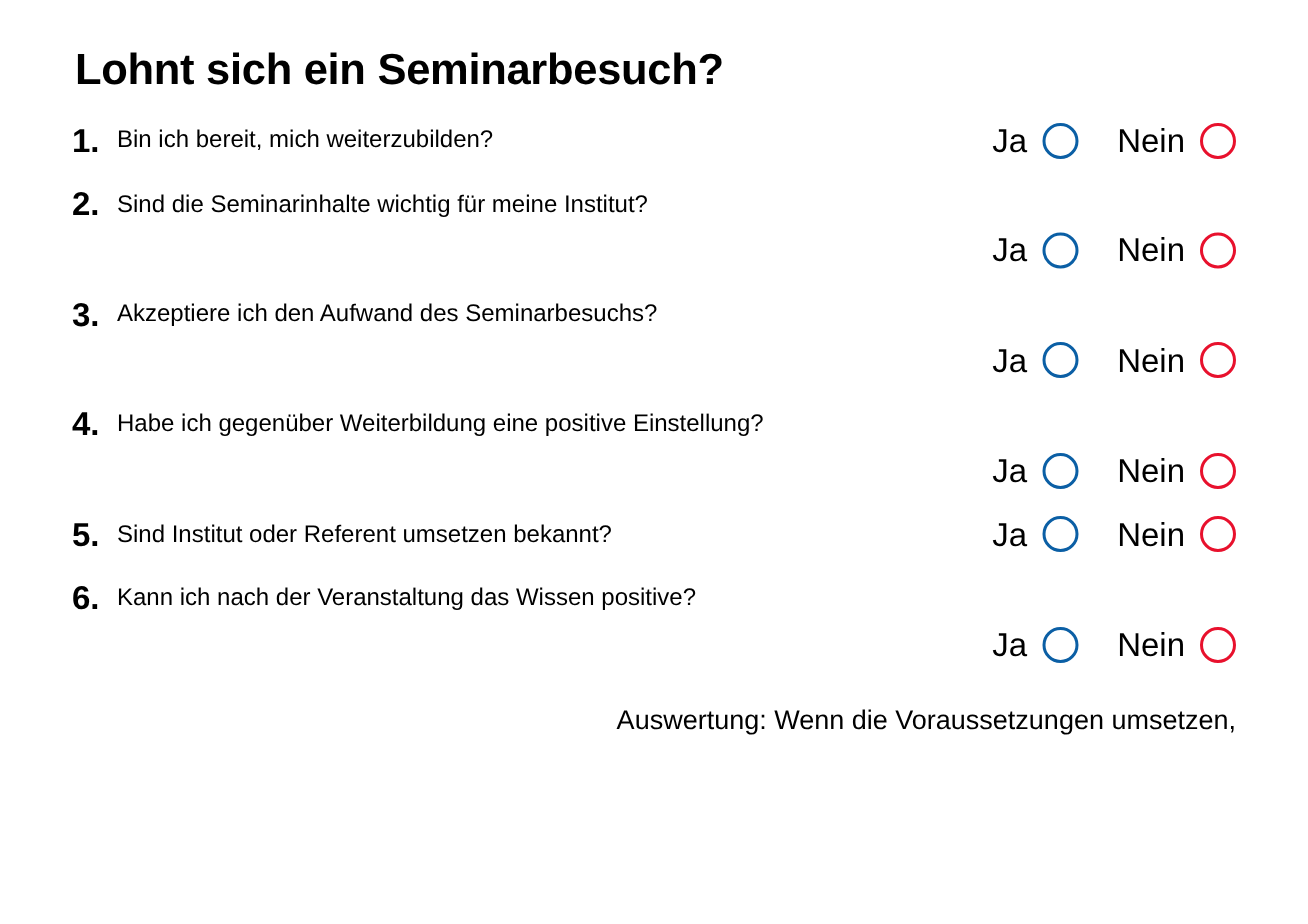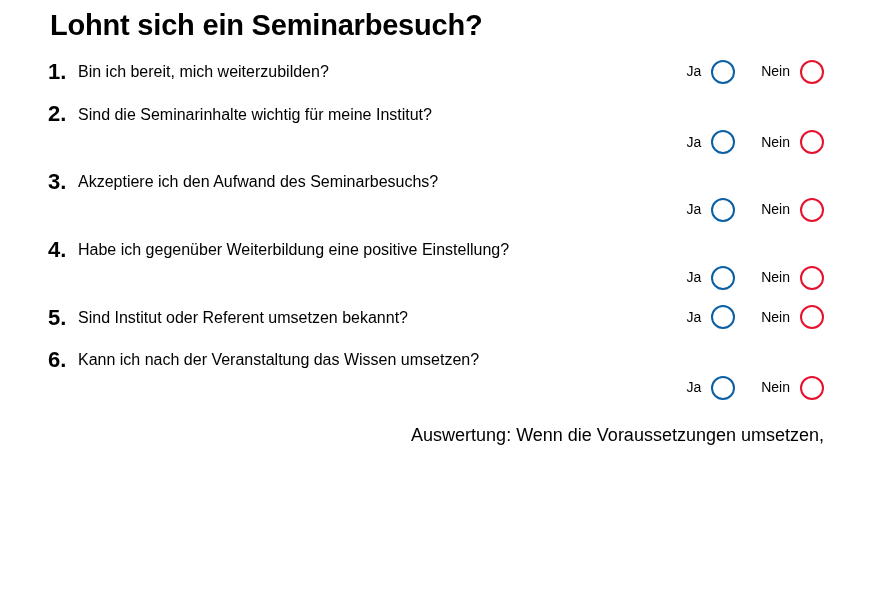--- a/index.html
+++ b/index.html
@@ -12,21 +12,21 @@
     background: #ffffff;
     font-family: "Liberation Sans", sans-serif;
     color: #000000;
     overflow: hidden;
   }
   .sheet {
     position: relative;
     width: 872px;
     height: 616px;
     box-sizing: border-box;
-    padding: 8px 48px 10px 48px;
+    padding: 30px 48px 10px 48px;
   }
   .title {
     font-size: 29px;
     font-weight: bold;
     letter-spacing: -0.2px;
     margin: 0 0 14px 2px;
     line-height: 1.2;
   }
   .q-block {
     margin-bottom: 3px;
@@ -63,21 +63,21 @@
   }
   .ans {
     display: flex;
     align-items: center;
     margin-left: 26px;
   }
   .ans:first-child {
     margin-left: 0;
   }
   .ans-label {
-    font-size: 14px;
+    font-size: 22px;
     line-height: 1.35;
     margin-right: 10px;
   }
   .circle {
     width: 24px;
     height: 24px;
     border-radius: 50%;
     box-sizing: border-box;
     display: inline-block;
   }
@@ -209,21 +209,21 @@
         </span>
       </span>
     </div>
   </div>
 
   <div class="spacer-q"></div>
 
   <div class="q-block">
     <div class="q-row single">
       <span class="q-num">6.</span>
-      <span class="q-text">Kann ich nach der Veranstaltung das Wissen umsetzen?</span>
+      <span class="q-text">Kann ich nach der Veranstaltung das Wissen positive?</span>
     </div>
     <div class="wrap-row">
       <span class="answers wrapline">
         <span class="ans">
           <span class="ans-label">Ja</span>
           <span class="circle ja"></span>
         </span>
         <span class="ans">
           <span class="ans-label">Nein</span>
           <span class="circle nein"></span>

